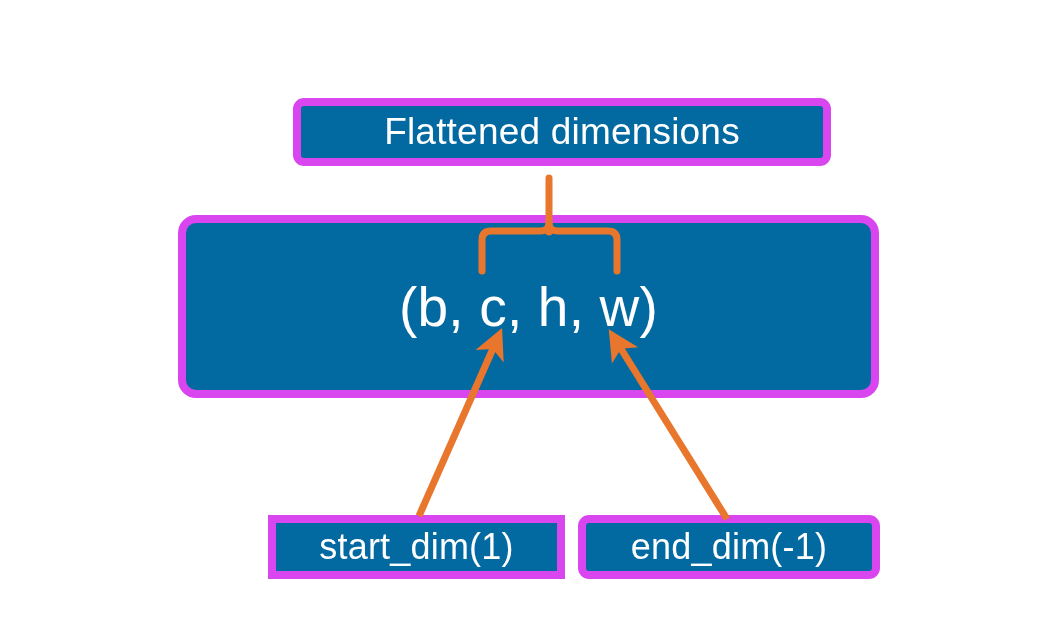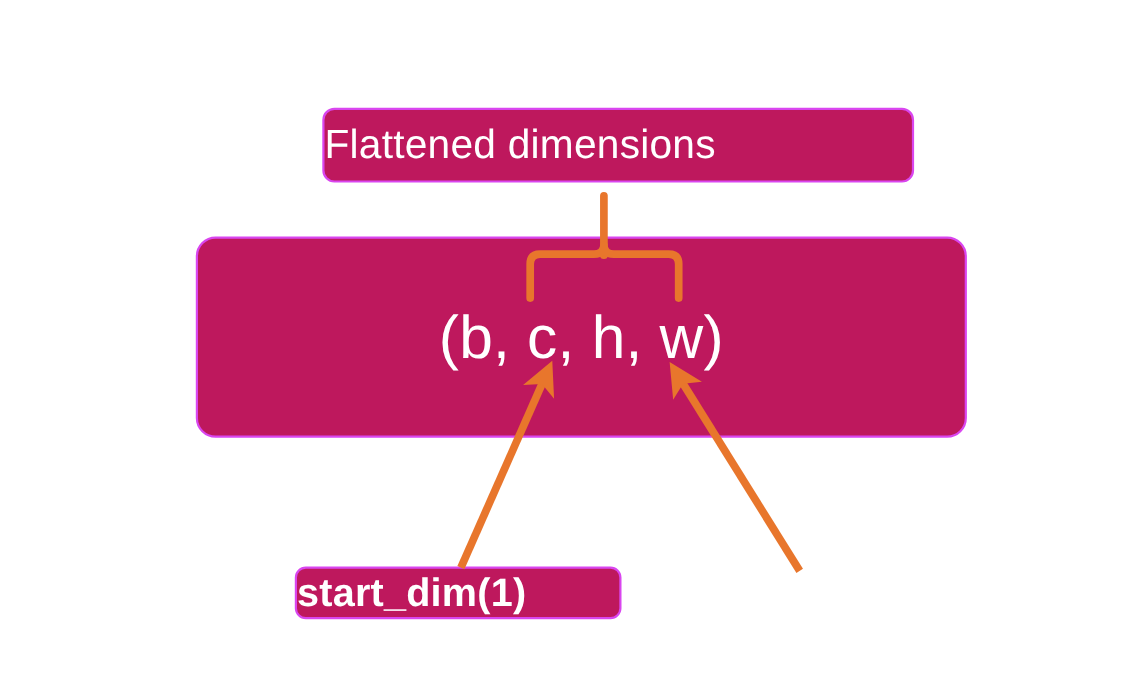--- a/index.html
+++ b/index.html
@@ -15,26 +15,26 @@
   }
   #canvas {
     position: relative;
     width: 1038px;
     height: 632px;
     background: #ffffff;
   }
   .node {
     position: absolute;
     box-sizing: border-box;
-    background: #be185d;
-    border: 2px solid #d946ef;
+    background: #0369a1;
+    border: 8px solid #d946ef;
     border-radius: 12px;
     display: flex;
     align-items: center;
-    justify-content: flex-start;
+    justify-content: center;
     color: #ffffff;
     letter-spacing: 0.2px;
     white-space: nowrap;
     font-weight: 400;
   }
   #node-flattened {
     left: 293px;
     top: 98px;
     width: 538px;
     height: 68px;
@@ -55,24 +55,23 @@
     top: 50%;
     transform: translateY(-50%);
     text-align: center;
     font-size: 55px;
     line-height: 1;
   }
   #node-start-dim {
     left: 268px;
     top: 515px;
     width: 297px;
-    height: 48px;
+    height: 64px;
     font-size: 36px;
-    border-radius: 10px;
-    font-weight: bold;
+    border-radius: 0;
   }
   #node-end-dim {
     left: 578px;
     top: 515px;
     width: 302px;
     height: 64px;
     font-size: 36px;
     border-radius: 11px;
   }
   #overlay {
@@ -94,20 +93,23 @@
   </div>
 
   <div class="node" id="node-shape">
     <span class="shape-text">(b, c, h, w)</span>
   </div>
 
   <div class="node" id="node-start-dim">
     <span>start_dim(1)</span>
   </div>
 
+  <div class="node" id="node-end-dim">
+    <span>end_dim(-1)</span>
+  </div>
 
   <svg id="overlay" viewBox="0 0 1038 632">
     <defs>
       <marker id="arrowhead" markerWidth="5" markerHeight="5" refX="2.1" refY="2.5" orient="auto" markerUnits="strokeWidth">
         <path d="M 0.2 0.3 L 4.6 2.5 L 0.2 4.7 L 1.3 2.5 Z" fill="#e8762c"></path>
       </marker>
     </defs>
 
     <path d="M 549 178 L 549 232" fill="none" stroke="#e8762c" stroke-width="7" stroke-linecap="round"></path>
 

